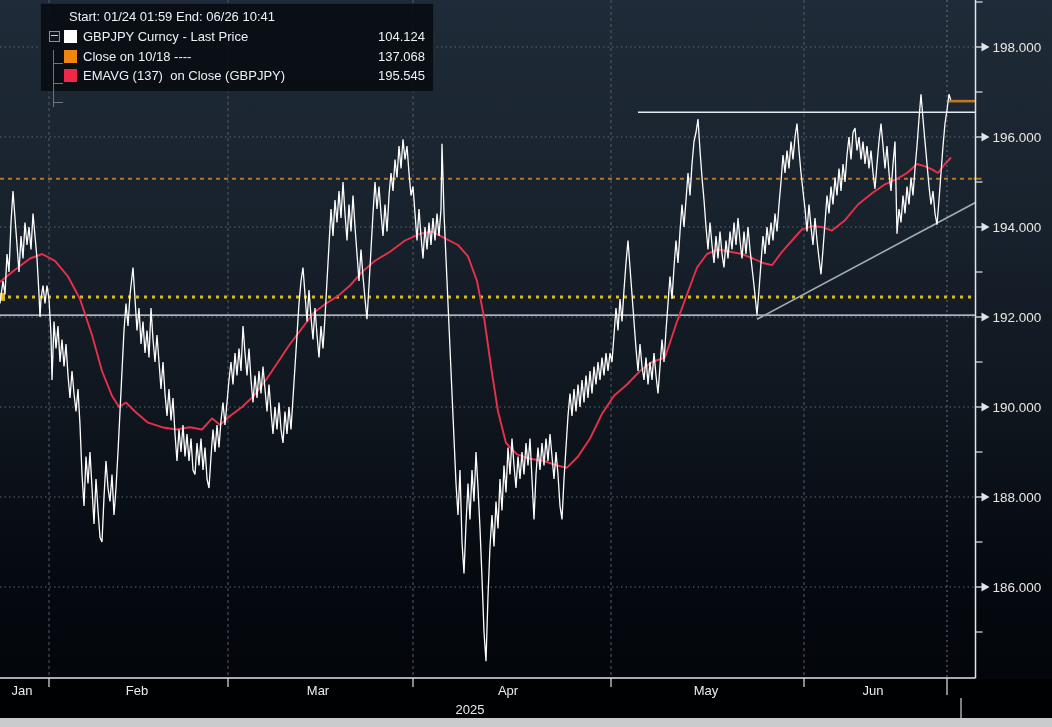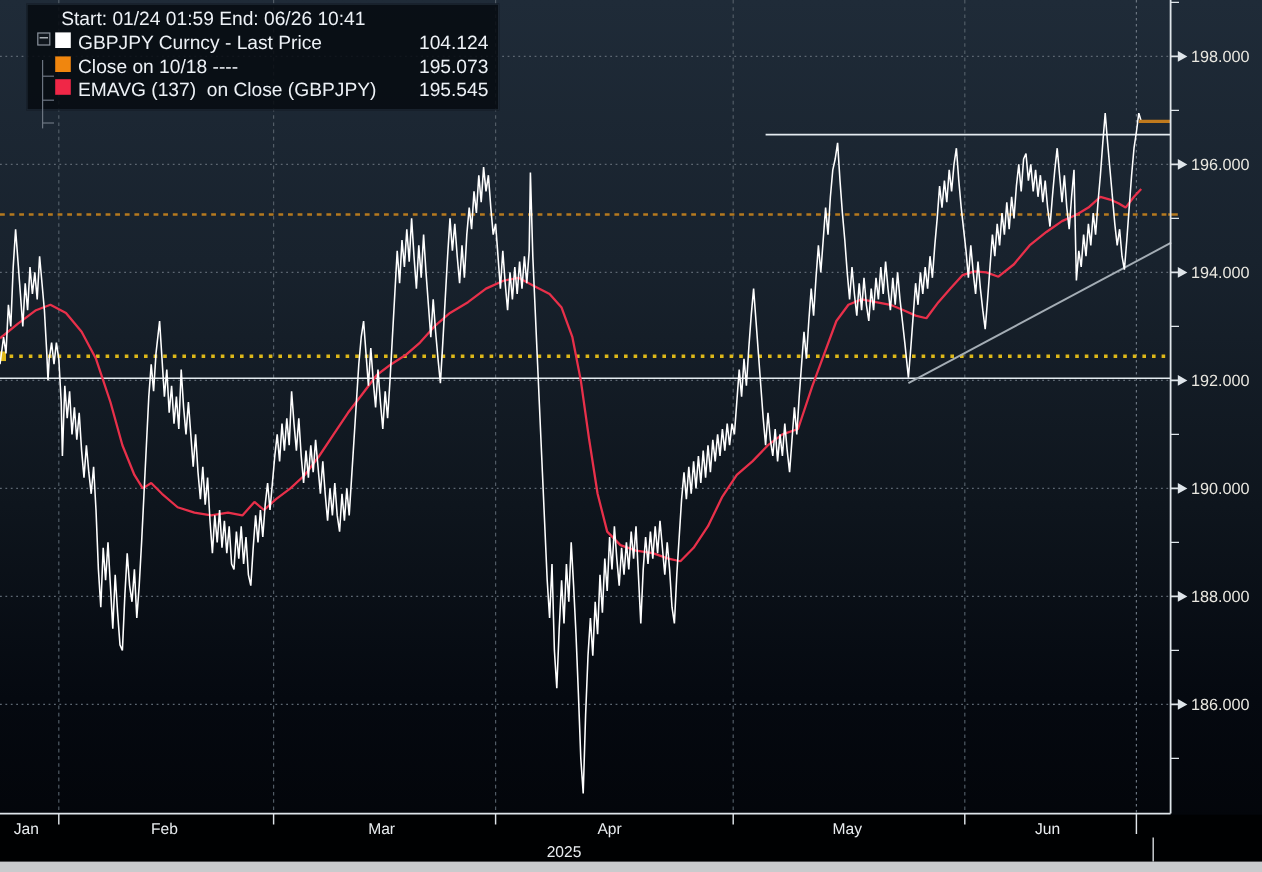--- a/index.html
+++ b/index.html
@@ -3,26 +3,26 @@
 <meta charset="utf-8">
 <style>
   html,body{margin:0;padding:0;background:#000;}
   .terminal{
     position:relative;width:1052px;height:727px;overflow:hidden;
     background:linear-gradient(180deg,#1f2b38 0%,#18222d 30%,#0e151d 58%,#050910 80%,#020408 100%);
     font-family:"Liberation Sans",sans-serif;
   }
   svg.chart{position:absolute;left:0;top:0;}
   .legend{
-    position:absolute;left:22px;top:3px;width:394px;box-sizing:border-box;
+    position:absolute;left:40px;top:3px;width:394px;box-sizing:border-box;
     background:rgba(7,11,17,0.88);border:1px solid #1d2732;
-    padding:3px 8px 5px 8px;color:#edf1f6;font-size:16px;line-height:19.5px;
+    padding:3px 8px 5px 8px;color:#edf1f6;font-size:13px;line-height:19.5px;
   }
   .legend-range{padding-left:20px;height:20px;white-space:pre;}
-  .legend-row{display:flex;height:19.5px;position:relative;}
+  .legend-row{display:flex;align-items:center;height:19.5px;position:relative;}
   .tree-toggle{width:9px;height:9px;border:1px solid #8a929c;margin:0 4px 0 0;position:relative;flex:0 0 auto;background:#10161d;}
   .tree-toggle::after{content:"";position:absolute;left:1px;right:1px;top:3px;border-top:1px solid #cfd5da;}
   .tree-indent{width:15px;flex:0 0 auto;}
   .swatch{width:13px;height:13px;margin-right:6px;flex:0 0 auto;}
   .legend-label{white-space:pre;}
   .legend-value{margin-left:auto;white-space:pre;}
   .tree-rail{position:absolute;left:12px;top:46px;height:57px;width:1px;background:#6b7480;}
   .tree-stub{position:absolute;left:12px;width:10px;height:1px;background:#6b7480;}
   .bottom-strip{position:absolute;left:0;top:718px;width:1052px;height:9px;background:#c9cbcd;}
 </style>
@@ -109,21 +109,21 @@
       <span class="tree-toggle"></span>
       <span class="swatch" style="background: rgb(255, 255, 255);"></span>
       <span class="legend-label">GBPJPY Curncy - Last Price</span>
       <span class="legend-value">104.124</span>
     </div>
 
     <div class="legend-row">
       <span class="tree-indent"></span>
       <span class="swatch" style="background: rgb(240, 134, 14);"></span>
       <span class="legend-label">Close on 10/18 ----</span>
-      <span class="legend-value">195.073</span>
+      <span class="legend-value">137.068</span>
     </div>
 
 
     <div class="legend-row">
       <span class="tree-indent"></span>
       <span class="swatch" style="background: rgb(240, 39, 71);"></span>
       <span class="legend-label">EMAVG (137)  on Close (GBPJPY)</span>
       <span class="legend-value">195.545</span>
     </div>
 

